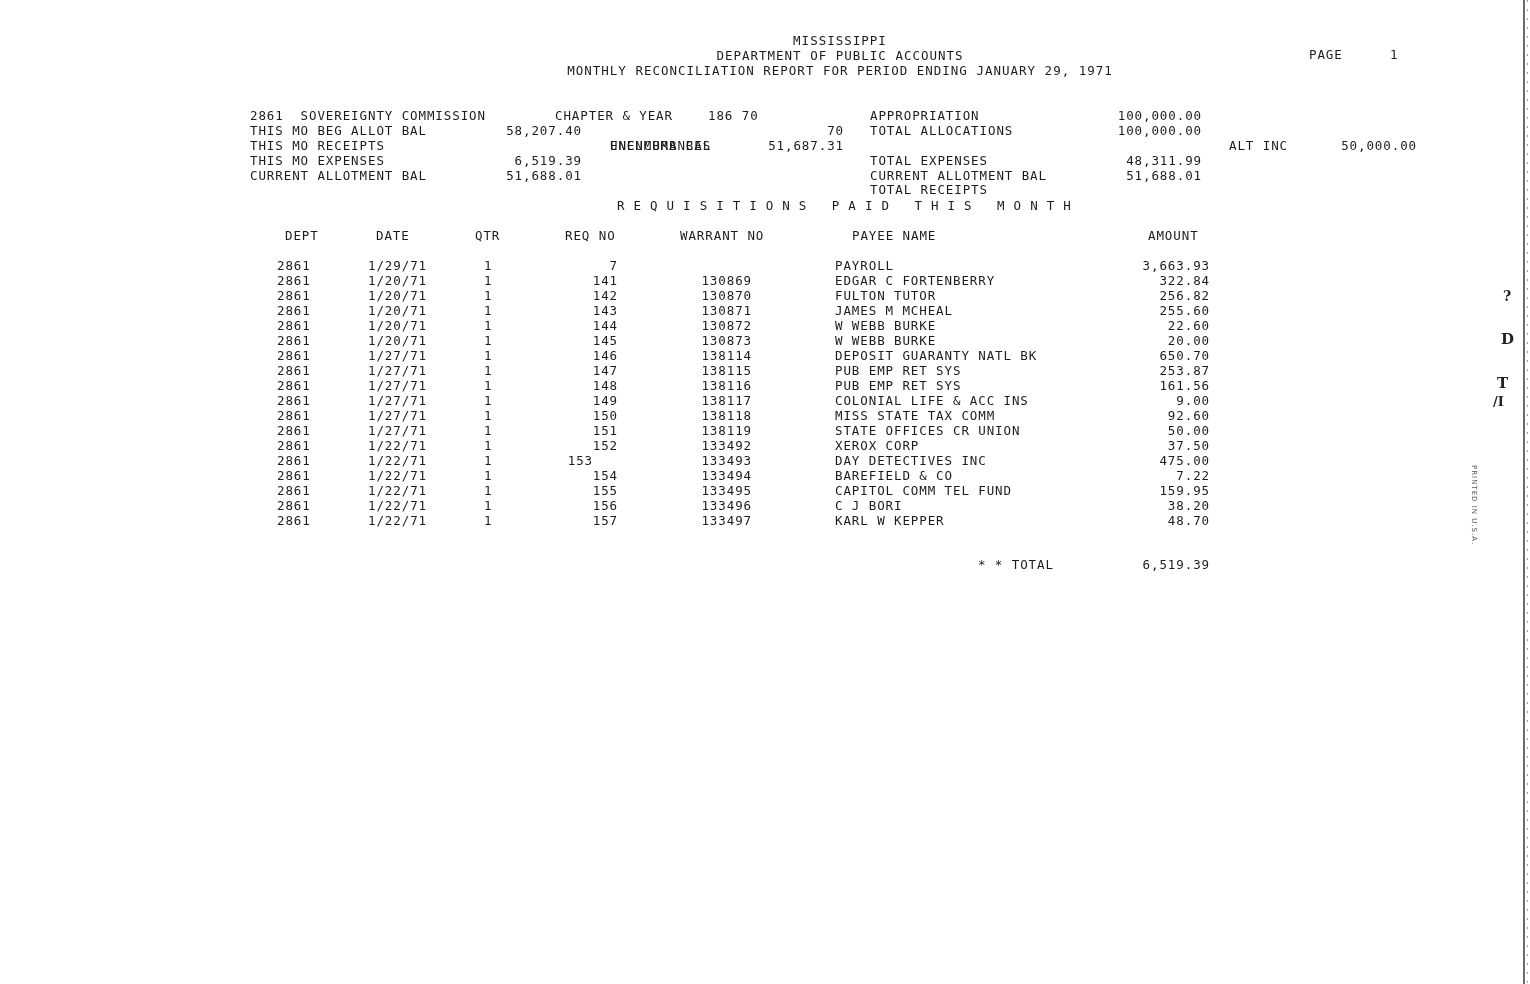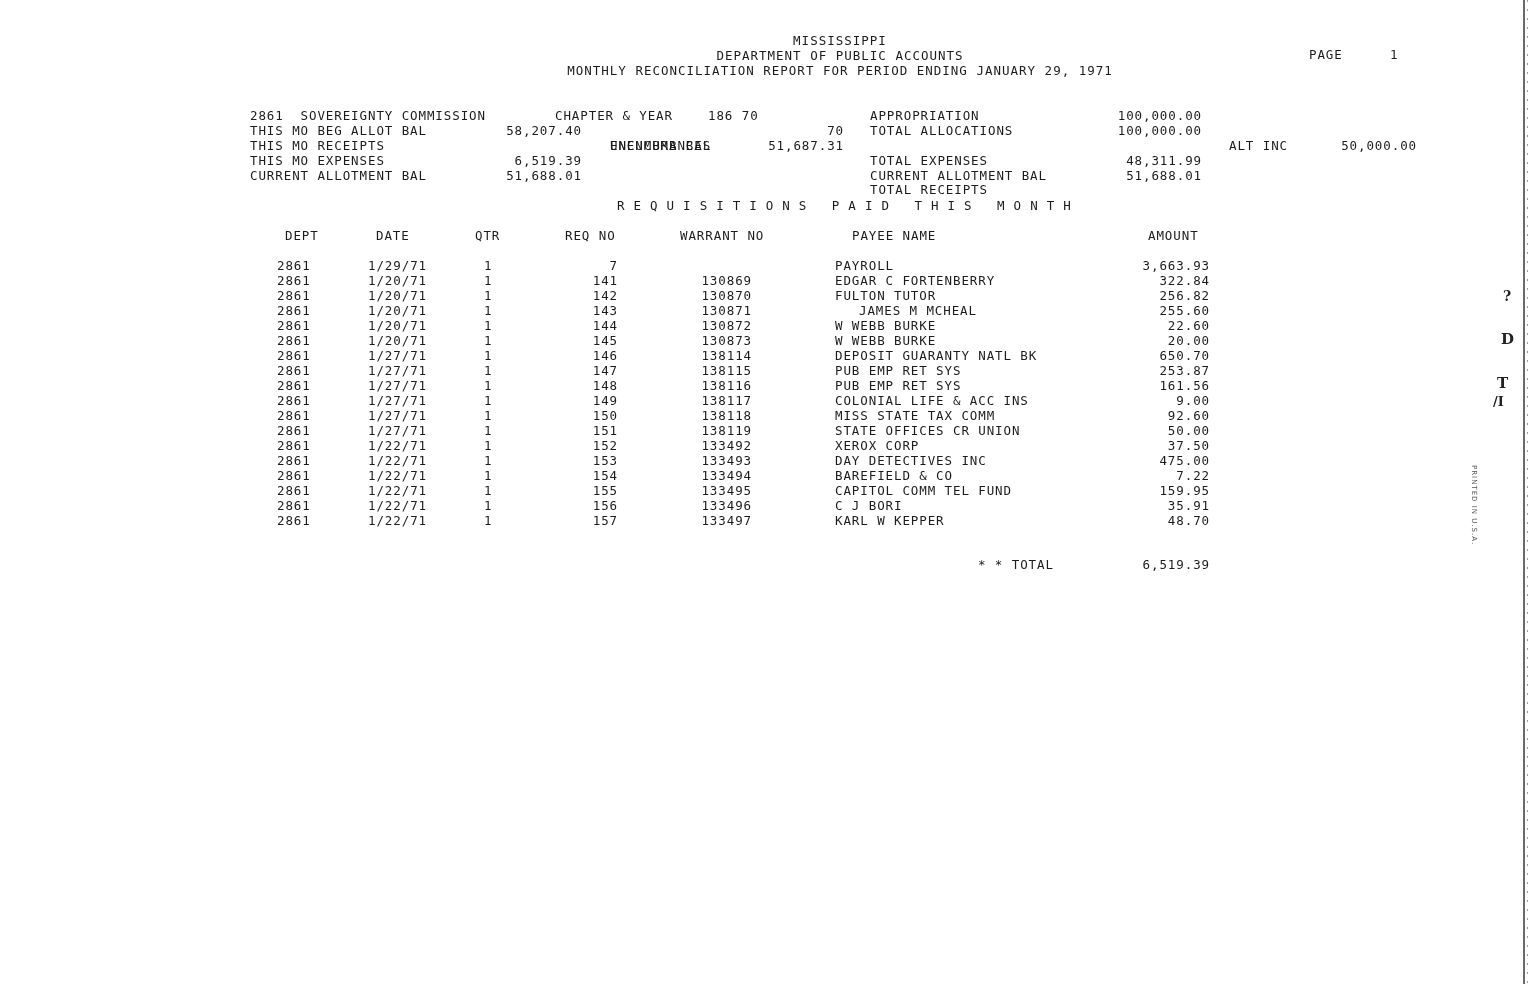--- a/index.html
+++ b/index.html
@@ -108,21 +108,21 @@
       <div class="t r" style="left: 680px; top: 0px; width: 72px;">130870</div>
       <div class="t" style="left: 835px; top: 0px;">FULTON TUTOR</div>
       <div class="t r" style="left: 1100px; top: 0px; width: 110px;">256.82</div>
     </div>
     <div class="row" style="top: 303px;">
       <div class="t" style="left: 277px; top: 0px;">2861</div>
       <div class="t" style="left: 368px; top: 0px;">1/20/71</div>
       <div class="t" style="left: 484px; top: 0px;">1</div>
       <div class="t r" style="left: 560px; top: 0px; width: 58px;">143</div>
       <div class="t r" style="left: 680px; top: 0px; width: 72px;">130871</div>
-      <div class="t" style="left: 835px; top: 0px; margin-left: 24px;">JAMES M MCHEAL</div>
+      <div class="t" style="left: 835px; top: 0px;">JAMES M MCHEAL</div>
       <div class="t r" style="left: 1100px; top: 0px; width: 110px;">255.60</div>
     </div>
     <div class="row" style="top: 318px;">
       <div class="t" style="left: 277px; top: 0px;">2861</div>
       <div class="t" style="left: 368px; top: 0px;">1/20/71</div>
       <div class="t" style="left: 484px; top: 0px;">1</div>
       <div class="t r" style="left: 560px; top: 0px; width: 58px;">144</div>
       <div class="t r" style="left: 680px; top: 0px; width: 72px;">130872</div>
       <div class="t" style="left: 835px; top: 0px;">W WEBB BURKE</div>
       <div class="t r" style="left: 1100px; top: 0px; width: 110px;">22.60</div>
@@ -196,21 +196,21 @@
       <div class="t" style="left: 484px; top: 0px;">1</div>
       <div class="t r" style="left: 560px; top: 0px; width: 58px;">152</div>
       <div class="t r" style="left: 680px; top: 0px; width: 72px;">133492</div>
       <div class="t" style="left: 835px; top: 0px;">XEROX CORP</div>
       <div class="t r" style="left: 1100px; top: 0px; width: 110px;">37.50</div>
     </div>
     <div class="row" style="top: 453px;">
       <div class="t" style="left: 277px; top: 0px;">2861</div>
       <div class="t" style="left: 368px; top: 0px;">1/22/71</div>
       <div class="t" style="left: 484px; top: 0px;">1</div>
-      <div class="t r" style="left: 560px; top: 0px; width: 58px;">153</div>
+      <div class="t r" style="left: 535px; top: 0px; width: 58px;">153</div>
       <div class="t r" style="left: 680px; top: 0px; width: 72px;">133493</div>
       <div class="t" style="left: 835px; top: 0px;">DAY DETECTIVES INC</div>
       <div class="t r" style="left: 1100px; top: 0px; width: 110px;">475.00</div>
     </div>
     <div class="row" style="top: 468px;">
       <div class="t" style="left: 277px; top: 0px;">2861</div>
       <div class="t" style="left: 368px; top: 0px;">1/22/71</div>
       <div class="t" style="left: 484px; top: 0px;">1</div>
       <div class="t r" style="left: 560px; top: 0px; width: 58px;">154</div>
       <div class="t r" style="left: 680px; top: 0px; width: 72px;">133494</div>
@@ -226,21 +226,21 @@
       <div class="t" style="left: 835px; top: 0px;">CAPITOL COMM TEL FUND</div>
       <div class="t r" style="left: 1100px; top: 0px; width: 110px;">159.95</div>
     </div>
     <div class="row" style="top: 498px;">
       <div class="t" style="left: 277px; top: 0px;">2861</div>
       <div class="t" style="left: 368px; top: 0px;">1/22/71</div>
       <div class="t" style="left: 484px; top: 0px;">1</div>
       <div class="t r" style="left: 560px; top: 0px; width: 58px;">156</div>
       <div class="t r" style="left: 680px; top: 0px; width: 72px;">133496</div>
       <div class="t" style="left: 835px; top: 0px; text-align: center;">C J BORI</div>
-      <div class="t r" style="left: 1100px; top: 0px; width: 110px;">35.91</div>
+      <div class="t r" style="left: 1100px; top: 0px; width: 110px;">38.20</div>
     </div>
     <div class="row" style="top: 513px;">
       <div class="t" style="left: 277px; top: 0px;">2861</div>
       <div class="t" style="left: 368px; top: 0px;">1/22/71</div>
       <div class="t" style="left: 484px; top: 0px;">1</div>
       <div class="t r" style="left: 560px; top: 0px; width: 58px;">157</div>
       <div class="t r" style="left: 680px; top: 0px; width: 72px;">133497</div>
       <div class="t" style="left: 835px; top: 0px;">KARL W KEPPER</div>
       <div class="t r" style="left: 1100px; top: 0px; width: 110px;">48.70</div>
     </div>

